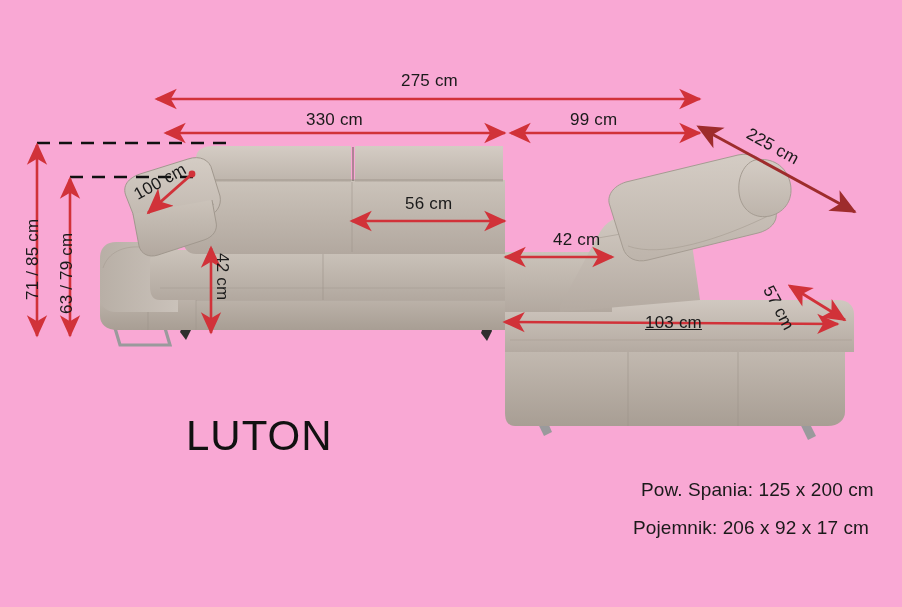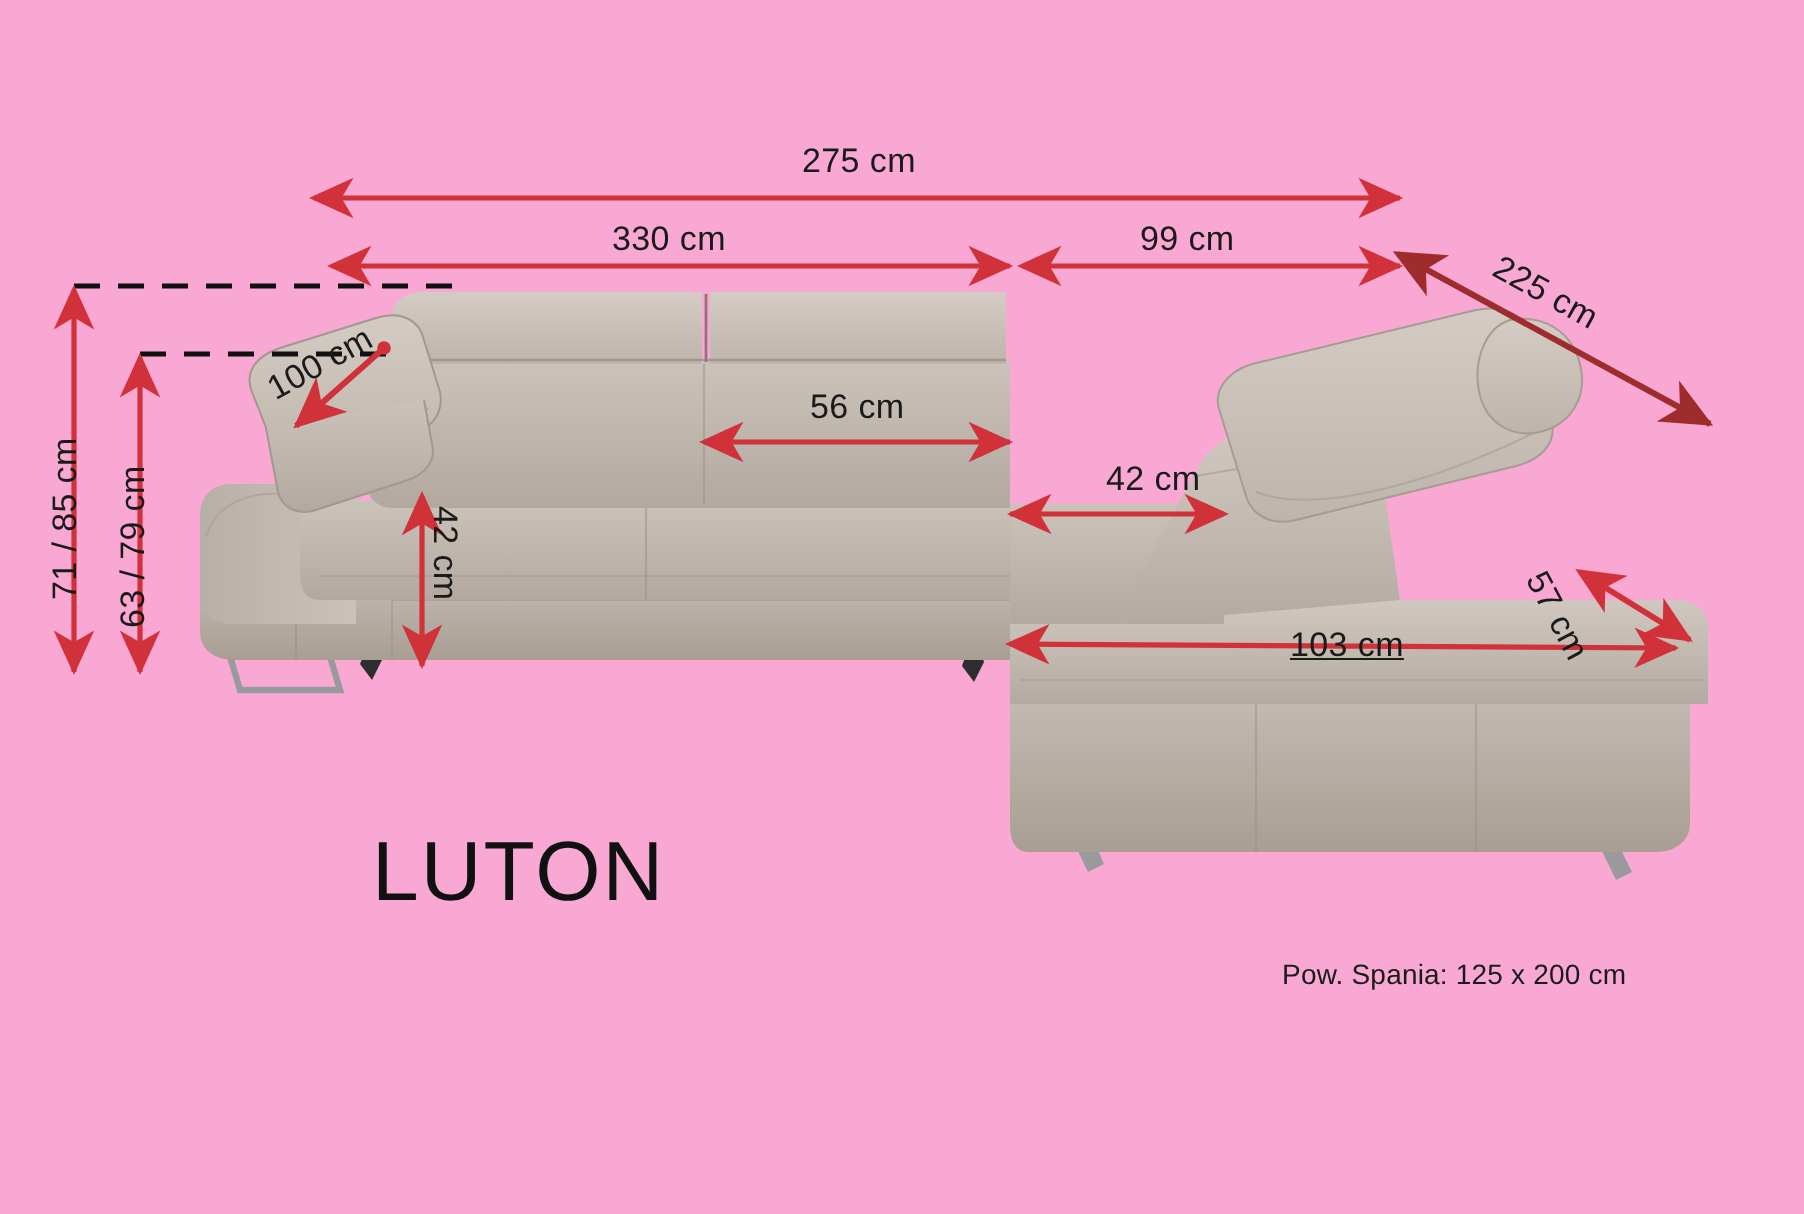--- a/index.html
+++ b/index.html
@@ -39,21 +39,21 @@
     top:415px;
     font-size:42px;
     font-weight:400;
     letter-spacing:1px;
     color:#111111;
     line-height:1;
     white-space:nowrap;
   }
   .spec{
     position:absolute;
-    font-size:14px;
+    font-size:19px;
     color:#1a1a1a;
     white-space:nowrap;
     letter-spacing:.1px;
     line-height:1;
   }
   #spec-sleep{left:641px;top:480px;}
   #spec-box{left:633px;top:518px;}
 </style>
 </head>
 <body>
@@ -235,14 +235,15 @@
 
   <div class="dim-label vert" style="left:58px;top:314px;transform:rotate(-90deg);">63 / 79 cm</div>
 
   <div class="dim-label" style="left:645px;top:314px;text-decoration:underline;">103 cm</div>
 
   <div class="dim-label vert" style="left:775px;top:283px;transform:rotate(62deg);">57 cm</div>
 
   <div id="brand">LUTON</div>
 
   <div class="spec" id="spec-sleep">Pow. Spania: 125 x 200 cm</div>
+  <div class="spec" id="spec-box">Pojemnik: 206 x 92 x 17 cm</div>
 
 </div>
 
 </body></html>

